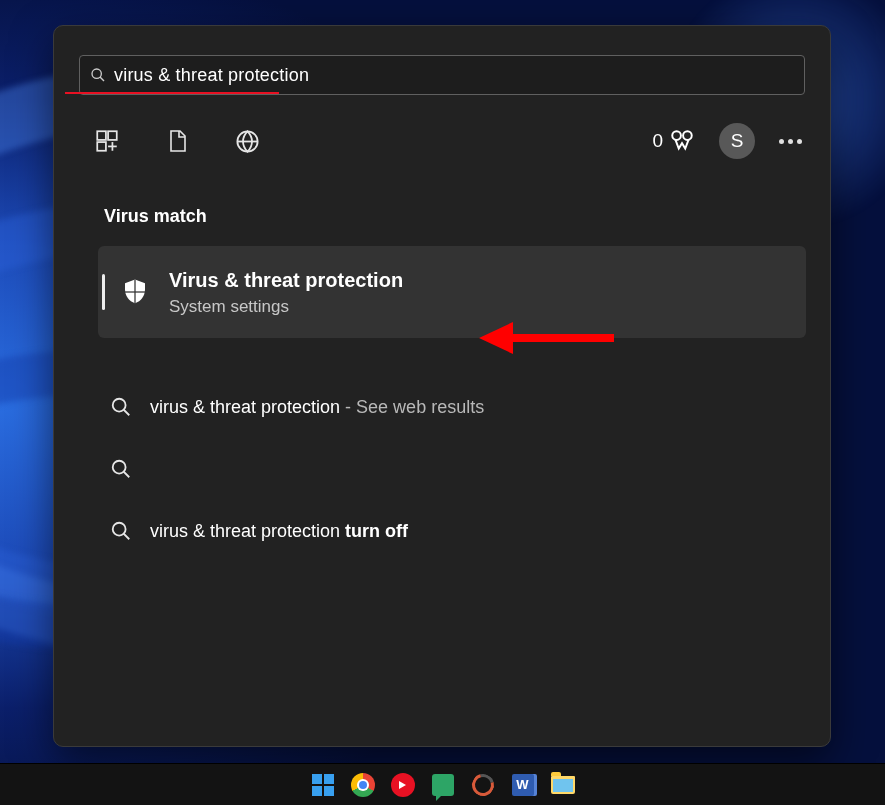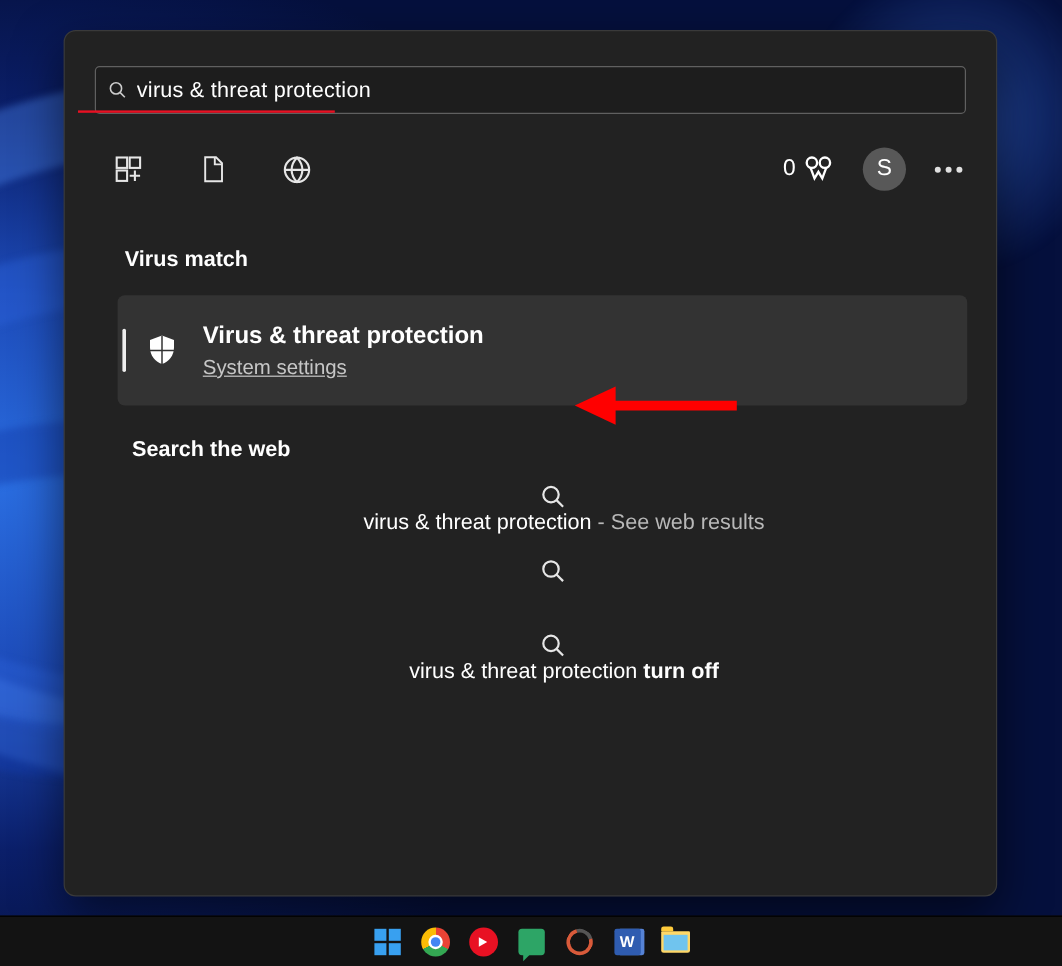--- a/index.html
+++ b/index.html
@@ -50,24 +50,24 @@
 
 .section-label { font-size:18px; font-weight:600; color:#fff; }
 .best-match-label { margin:42px 0 0 50px; }
 .result-card {
   margin:19px 24px 0 44px; height:92px; background:#333333; border-radius:6px;
   display:flex; align-items:center; padding:0 0 0 4px; position:relative;
 }
 .result-card .accent { width:3px; height:36px; background:#eee; border-radius:2px; margin-right:14px; }
 .shield { width:32px; height:32px; display:flex; align-items:center; justify-content:center; margin-right:18px; }
 .result-title { font-size:20px; font-weight:600; color:#fff; line-height:26px; }
-.result-sub { font-size:17px; color:#c7c7c7; margin-top:4px;text-decoration:underline; }
+.result-sub { font-size:17px; color:#c7c7c7; margin-top:4px; }
 .web-label { margin:26px 0 0 56px; }
 .web-list { margin:18px 0 0 46px; }
-.web-item { display:flex; align-items:center; height:62px; padding-left:10px; border-radius:5px; cursor:default;flex-direction:column;}
+.web-item { display:flex; align-items:flex-end; height:62px; padding-left:10px; border-radius:5px; cursor:default;}
 .web-item .sicon{ width:22px; height:22px; color:#e6e6e6; margin-right:18px; flex-shrink:0;}
 .web-item .txt{ font-size:18px; color:#fff; }
 .web-item .txt .dim{ color:#b8b8b8; }
 .web-item .txt .bold{ font-weight:600; }
 
 .arrow { position:absolute; left:425px; top:287px; pointer-events:none; }
 
 
 .win-logo { width:22px; height:22px; display:grid; grid-template-columns:1fr 1fr; grid-template-rows:1fr 1fr; gap:2px;}
 .win-logo div{ background:#38a0f0; }
@@ -159,21 +159,20 @@
             <path d="M12 2v19" stroke="#333" stroke-width="1"></path>
             <path d="M4 12h16" stroke="#333" stroke-width="1"></path>
           </svg>
       </div>
       <div>
         <div class="result-title">Virus &amp; threat protection</div>
         <div class="result-sub">System settings</div>
       </div>
     </div>
 
-    <div class="section-label web-label">Search the web</div>
 
     <div class="web-list">
       <div class="web-item">
         <svg class="sicon" viewBox="0 0 24 24" fill="none" stroke="currentColor" stroke-width="2">
             <circle cx="10" cy="10" r="7"></circle>
             <line x1="21" y1="21" x2="15" y2="15"></line>
           </svg>
         <div class="txt"><span>virus &amp; threat protection</span><span class="dim"> - See web results</span></div>
       </div>
       <div class="web-item">

